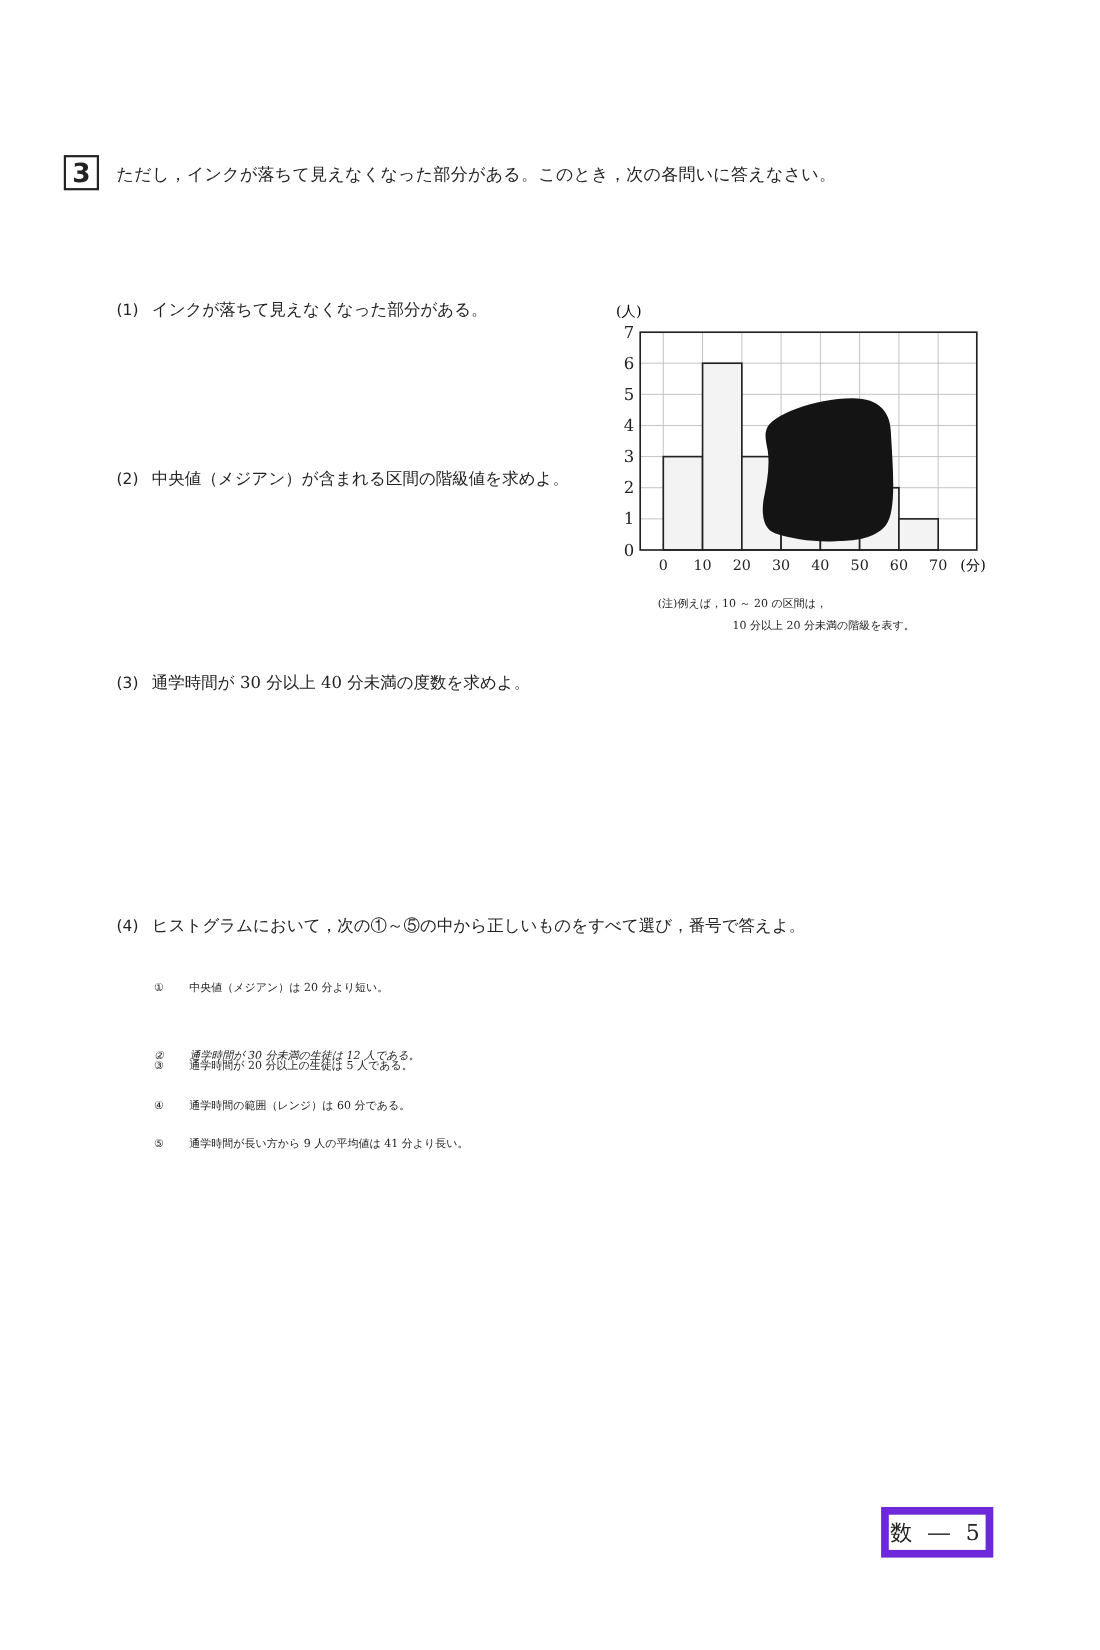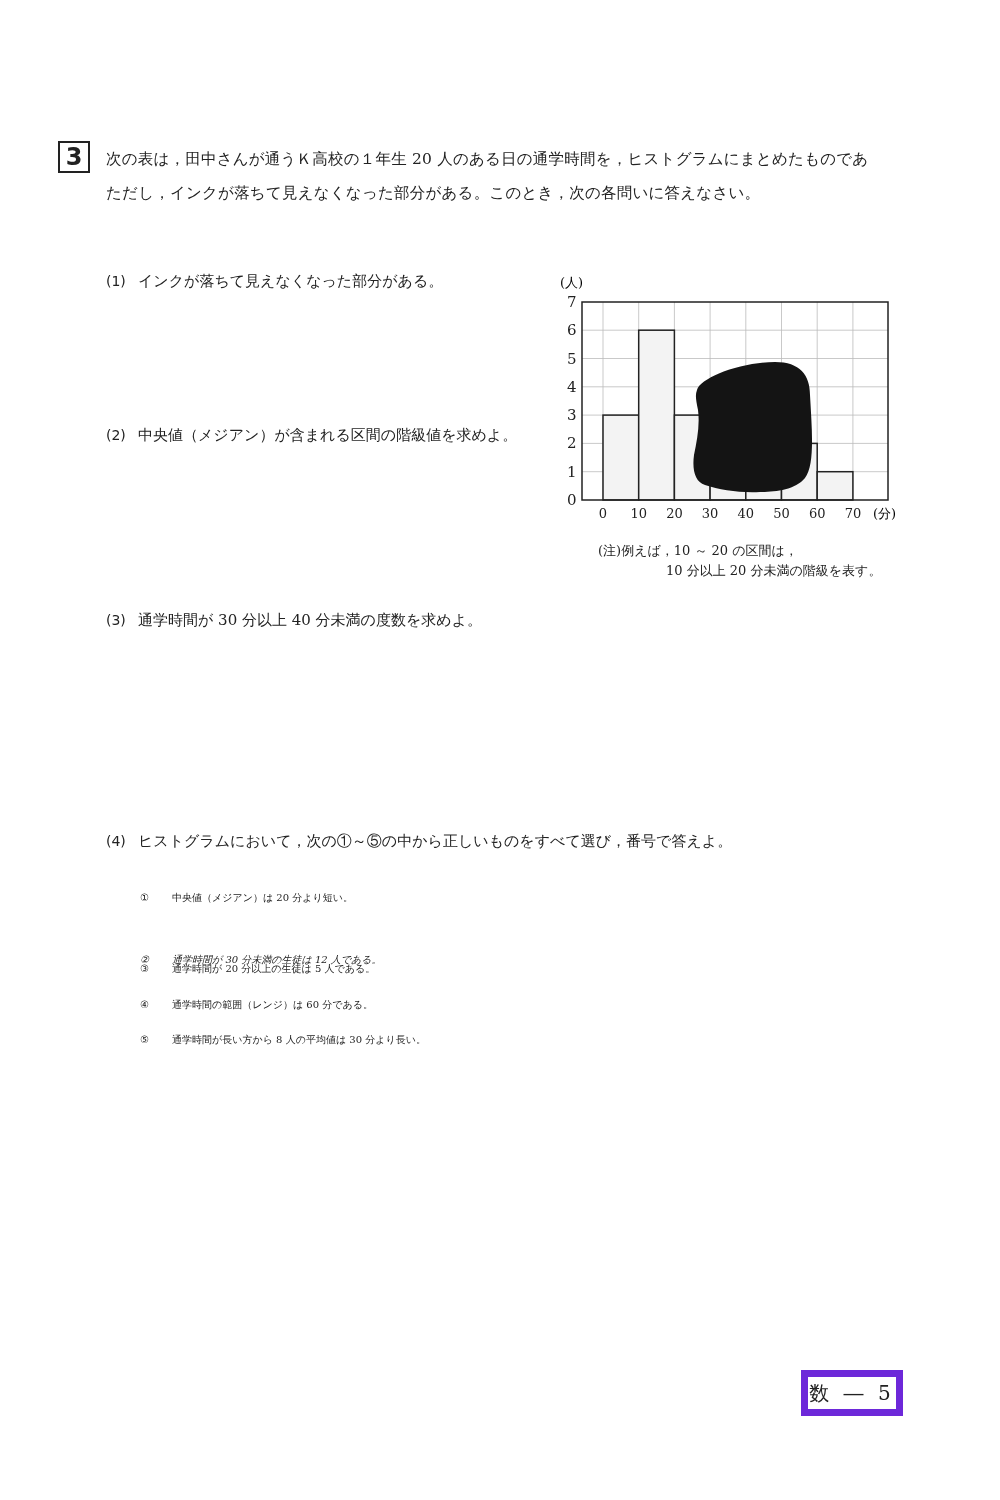--- a/index.html
+++ b/index.html
@@ -13,34 +13,33 @@
     left:58px; top:141px; width:28px; height:28px; border:2px solid #222;
     font-family:"DejaVu Sans", "Liberation Sans", sans-serif; font-weight:bold;
     font-size:24px; line-height:28px; text-align:center; box-sizing:content-box;
   }
   .intro { left:106px; top:142px; width:820px; font-size:15.5px; line-height:34px; letter-spacing:0.2px; }
   .intro div { white-space:nowrap; }
   .q { font-size:15px; white-space:nowrap; }
   .q .num { display:inline-block; width:32px; font-family:"DejaVu Sans","Liberation Sans",sans-serif; font-size:14px; }
   .choice { left:140px; font-size:10px; white-space:nowrap; }
   .choice .mark { display:inline-block; width:32px; }
-  .note { font-size:13px; white-space:nowrap; }
+  .note { font-size:10px; white-space:nowrap; }
   .page-num {
     left:801px; top:1370px; width:88px; height:32px; border:7px solid #6d28d9;
     font-size:20px; line-height:32px; text-align:center; letter-spacing:4px;
   }
   svg text { font-family:"DejaVu Serif","Liberation Serif",serif; }
 </style>
 </head>
 <body>
 
 <div class="abs qnum-box">3</div>
 
 <div class="abs intro">
-  <div>次の表は，田中さんが通うＫ高校の１年生 20 人のある日の通学時間を，ヒストグラムにまとめたものであ</div>
   <div>ただし，インクが落ちて見えなくなった部分がある。このとき，次の各問いに答えなさい。</div>
 </div>
 
 <div class="abs q" style="left:106px; top:272px;">
   <span class="num">(1)</span><span>インクが落ちて見えなくなった部分がある。</span>
 </div>
 <div class="abs q" style="left:106px; top:426px;">
   <span class="num">(2)</span><span>中央値（メジアン）が含まれる区間の階級値を求めよ。</span>
 </div>
 <div class="abs q" style="left:106px; top:611px;">
@@ -56,21 +55,21 @@
 <div class="abs choice" style="top:953px;font-style:italic;">
   <span class="mark">②</span><span>通学時間が 30 分未満の生徒は 12 人である。</span>
 </div>
 <div class="abs choice" style="top:962px;">
   <span class="mark">③</span><span>通学時間が 20 分以上の生徒は 5 人である。</span>
 </div>
 <div class="abs choice" style="top:998px;">
   <span class="mark">④</span><span>通学時間の範囲（レンジ）は 60 分である。</span>
 </div>
 <div class="abs choice" style="top:1033px;">
-  <span class="mark">⑤</span><span>通学時間が長い方から 8 人の平均値は 30 分より長い。</span>
+  <span class="mark">⑤</span><span>通学時間が長い方から 9 人の平均値は 41 分より長い。</span>
 </div>
 
 <svg class="abs" style="left:550px; top:268px;" width="370" height="260" viewBox="550 268 370 260">
   <text x="560" y="287" font-size="13">(人)</text>
 
   <g id="grid" stroke="#bbb" stroke-width="0.8">
       <line x1="582" x2="888" y1="471.7" y2="471.7"></line>
       <line x1="582" x2="888" y1="443.4" y2="443.4"></line>
       <line x1="582" x2="888" y1="415.1" y2="415.1"></line>
       <line x1="582" x2="888" y1="386.8" y2="386.8"></line>

